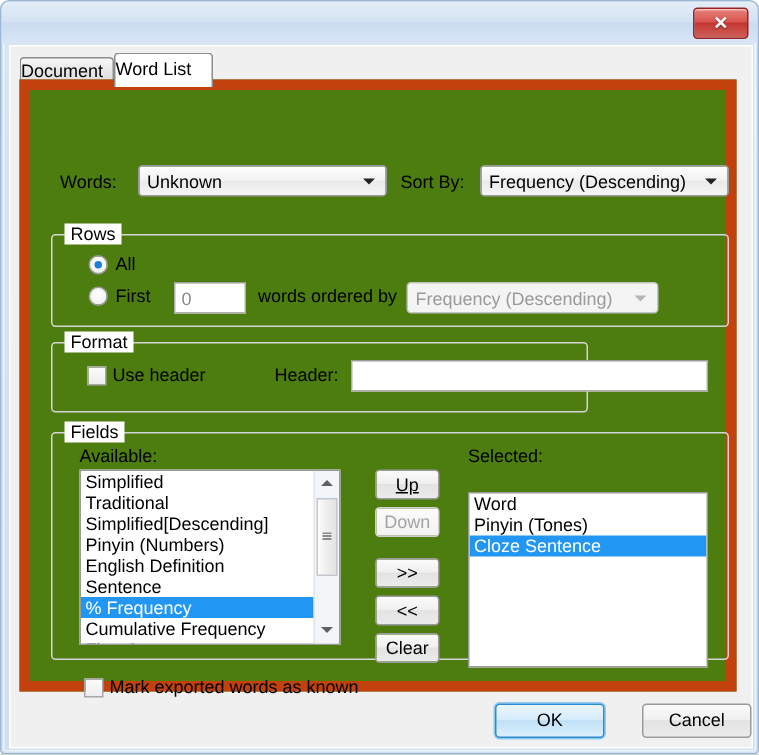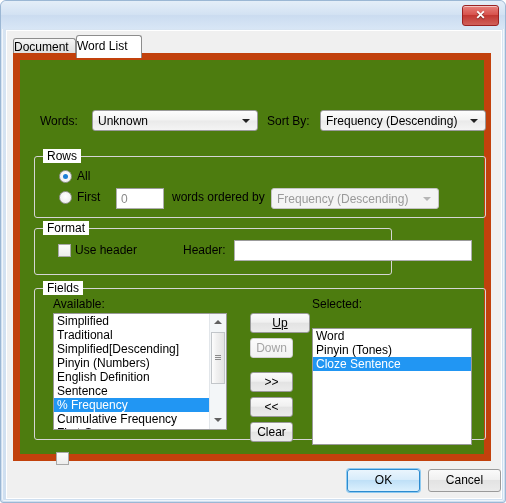--- a/index.html
+++ b/index.html
@@ -426,37 +426,38 @@
               </div>
             <div class="thumb" style="top:18px; height:52px;">
                 <div class="grip"></div>
               </div>
             <div class="sbtn down">
                 <i></i>
               </div>
           </div>
         </div>
 
-        <div class="btn" style="left:215px; top:24px; width:60px; height:20px; line-height:18px;text-decoration:underline;">Up</div>
+        <div class="btn" style="left:215px; top:24px; width:43px; height:20px; line-height:18px;text-decoration:underline;">Up</div>
         <div class="btn disabled" style="left:215px; top:49px; width:43px; height:20px; line-height:18px;">Down</div>
         <div class="btn" style="left:215px; top:83px; width:43px; height:20px; line-height:18px;">&gt;&gt;</div>
         <div class="btn" style="left:215px; top:108px; width:43px; height:20px; line-height:18px;">&lt;&lt;</div>
         <div class="btn" style="left:215px; top:133px; width:43px; height:20px; line-height:18px;">Clear</div>
 
         <div class="lbl" style="left:277px; top:8px;">Selected:</div>
 
         <div class="listbox" style="left:277px; top:24px; width:160px; height:117px;margin-top:15px;">
           <div class="items" id="selected-items">
               <div class="li">Word</div>
               <div class="li">Pinyin (Tones)</div>
               <div class="li sel">Cloze Sentence</div>
             </div>
         </div>
       </div>
 
       <div class="checkbox" style="left:36px; top:392px;"></div>
+      <div class="lbl" style="left:53px; top:391px;">Mark exported words as known</div>
     </div>
 
-    <div class="btn default" style="left:340px; top:438px; width:73px; height:23px; line-height:21px;">OK</div>
+    <div class="btn default" style="left:323px; top:438px; width:73px; height:23px; line-height:21px;">OK</div>
     <div class="btn" style="left:421px; top:438px; width:73px; height:23px; line-height:21px;">Cancel</div>
 
   </div>
 </div>
 
 </body></html>

